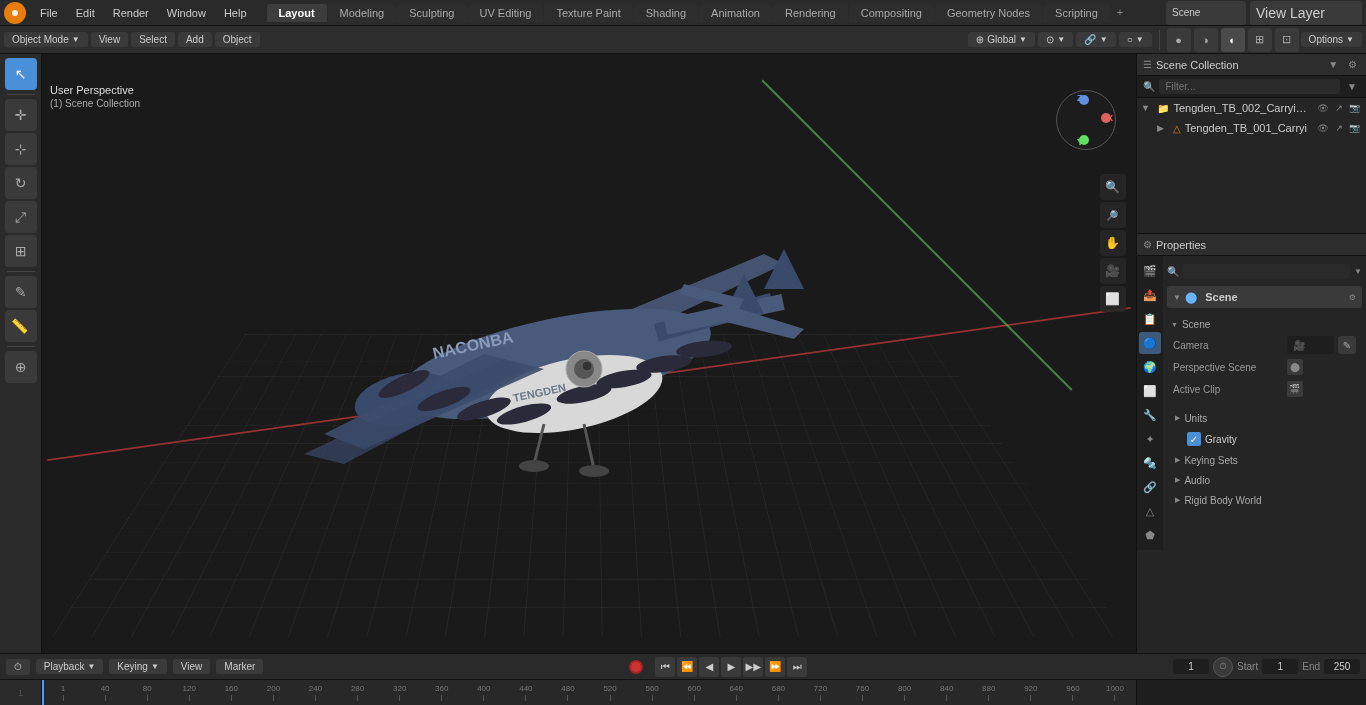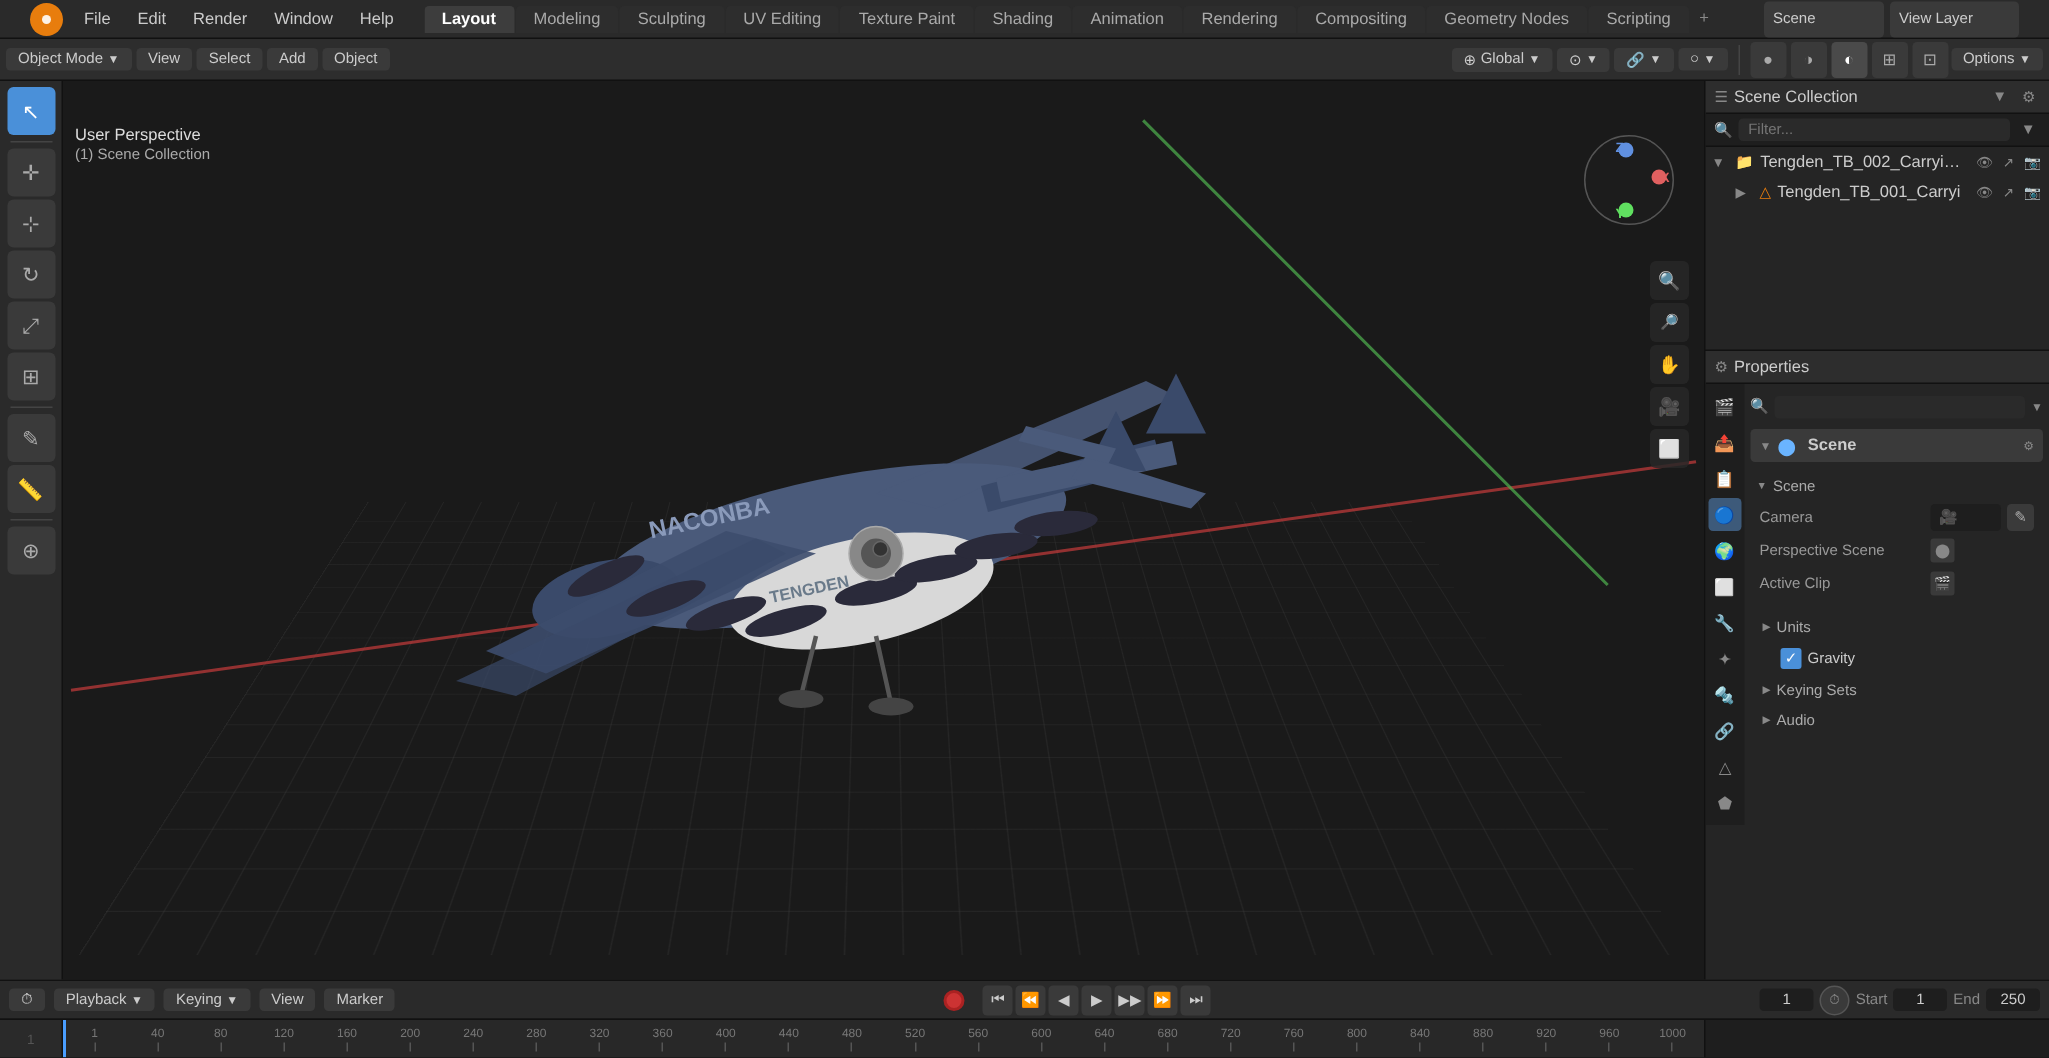--- a/index.html
+++ b/index.html
@@ -5,21 +5,21 @@
     * { margin: 0; padding: 0; box-sizing: border-box; }
     body { width: 1366px; height: 705px; overflow: hidden; background: #1a1a1a; font-family: 'Segoe UI', Arial, sans-serif; font-size: 11px; color: #ccc; }
 
     
     #top-menu {
       height: 26px;
       background: #2a2a2a;
       display: flex;
       align-items: center;
       border-bottom: 1px solid #111;
-      padding: 0 20px;
+      padding: 0 4px;
       gap: 2px;
     }
     .menu-logo {
       width: 22px; height: 22px;
       background: #e87d0d;
       border-radius: 50%;
       display: flex; align-items: center; justify-content: center;
       margin-right: 4px;
       font-weight: bold; color: white; font-size: 10px;
     }
@@ -564,21 +564,21 @@
     <div class="ws-tab">Animation</div>
     <div class="ws-tab">Rendering</div>
     <div class="ws-tab">Compositing</div>
     <div class="ws-tab">Geometry Nodes</div>
     <div class="ws-tab">Scripting</div>
     <div class="ws-tab-add">+</div>
   </div>
 
   <div style="margin-left:auto; display:flex; align-items:center; gap:4px;">
     <div class="vp-icon-btn" style="width:80px; justify-content:flex-start; padding:0 6px; font-size:10px; color:#ccc;">Scene</div>
-    <div class="vp-icon-btn" style="width:86px; justify-content:flex-start; padding:0 6px; font-size:10px; color:#ccc;">View Layer</div>
+    <div class="vp-icon-btn" style="width:112px; justify-content:flex-start; padding:0 6px; font-size:14px; color:#ccc;">View Layer</div>
   </div>
 </div>
 
 <div style="height:28px; background:#2d2d2d; display:flex; align-items:center; padding:0 4px; gap:3px; border-bottom:1px solid #111;">
   <div class="vp-btn">
     <span>Object Mode</span>
     <span style="font-size:8px;">▼</span>
   </div>
   <div class="vp-btn">View</div>
   <div class="vp-btn">Select</div>
@@ -840,20 +840,26 @@
             </div>
           </div>
 
           <div class="props-sub-section">
             <div class="props-sub-header">
               <span class="props-sub-arrow">▶</span>
               <span class="props-sub-title">Audio</span>
             </div>
           </div>
 
+          <div class="props-sub-section">
+            <div class="props-sub-header">
+              <span class="props-sub-arrow">▶</span>
+              <span class="props-sub-title">Rigid Body World</span>
+            </div>
+          </div>
 
 
         </div>
       </div>
     </div>
   </div>
 </div>
 
 <div id="timeline-bar">
   <div class="tl-btn">

